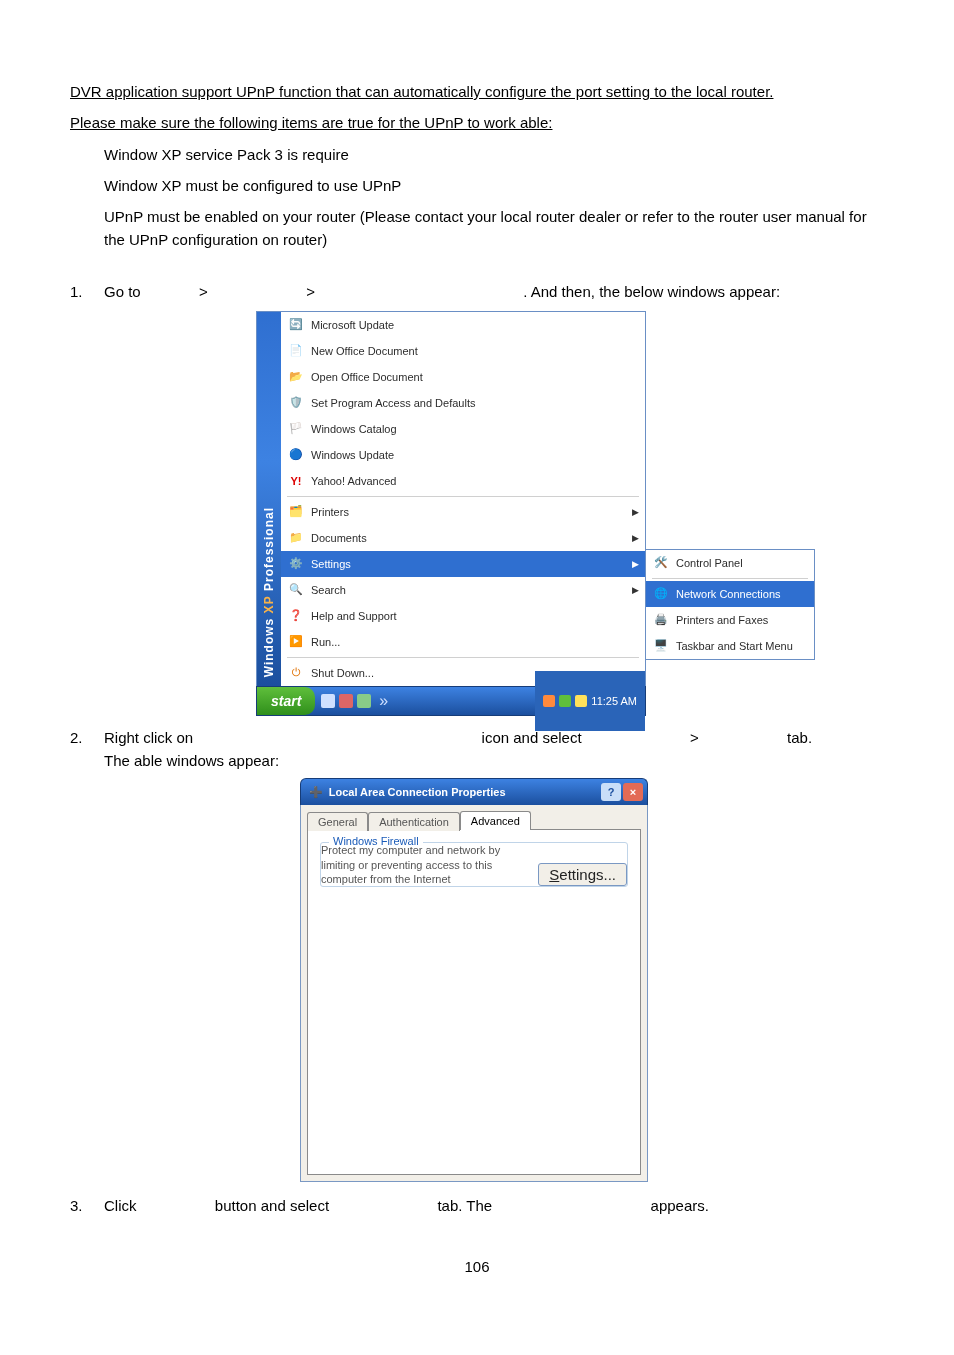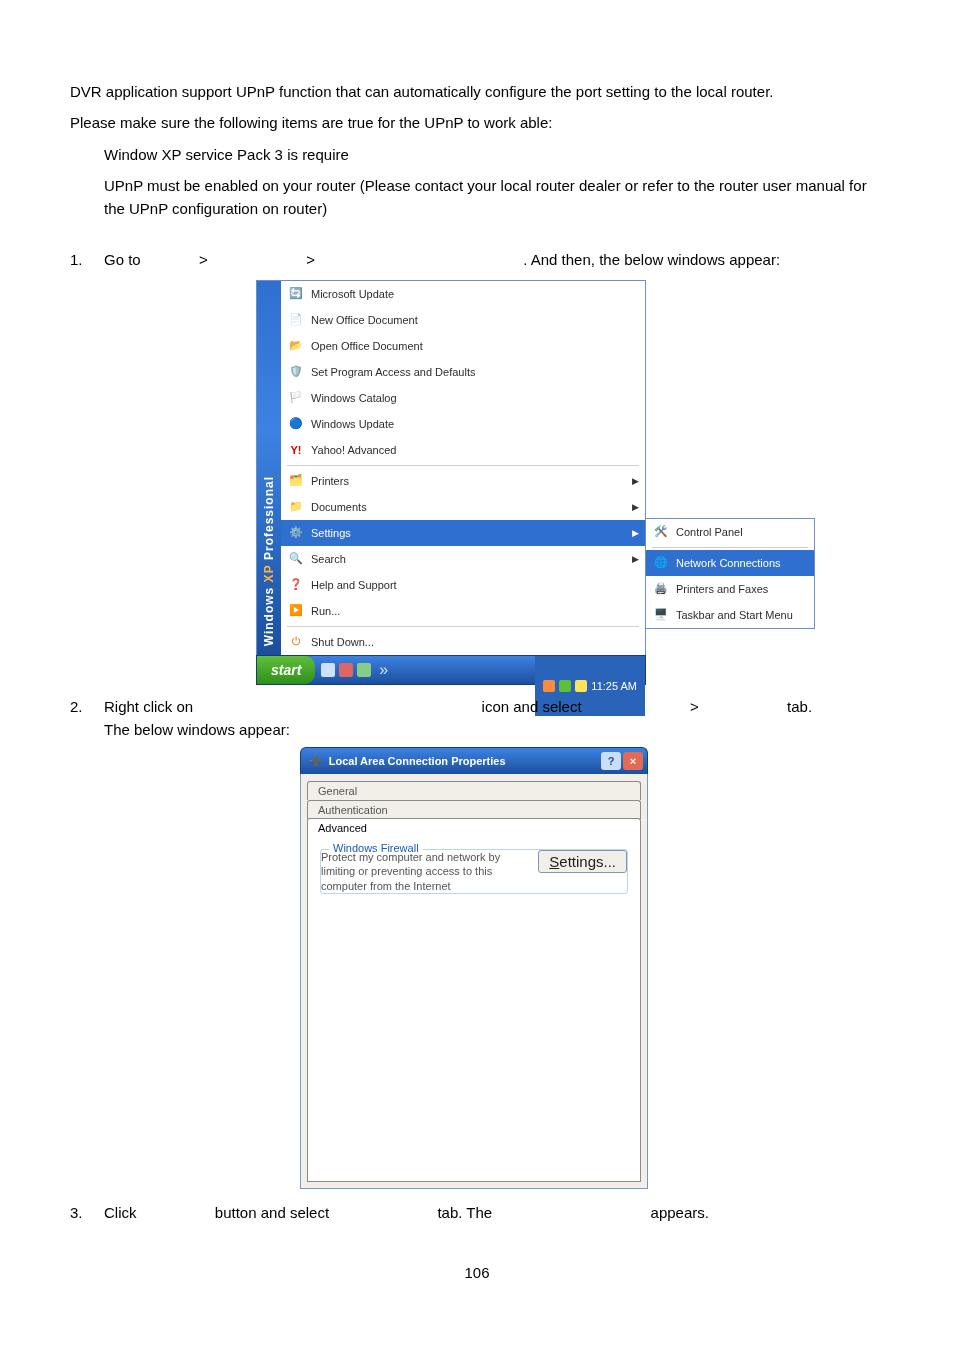--- a/index.html
+++ b/index.html
@@ -10,20 +10,21 @@
     color: #000;
     background: #fff;
     width: 954px;
   }
   .page {
     padding: 80px 70px 40px 70px;
   }
   .para {
     line-height: 1.55;
     margin-bottom: 8px;
+    text-decoration: underline;
   }
   .indentlist {
     margin-left: 34px;
     margin-top: 6px;
   }
   .indentlist .item {
     margin-bottom: 8px;
     line-height: 1.55;
   }
   .num-row {
@@ -103,20 +104,21 @@
     top: -2px;
     width: 168px;
     background: #fff;
     border: 1px solid #6a8fc5;
     color: #2c2c2c;
   }
   .sm-taskbar {
     height: 28px;
     background: linear-gradient(#3d82e2, #1b4f9e);
     display: flex;
+    align-items: center;
     border: 1px solid #163c78;
   }
   .start-btn {
     height: 100%;
     padding: 0 14px;
     background: linear-gradient(#5fbf3b, #2f8f1b);
     color: #fff;
     font-style: italic;
     font-weight: bold;
     font-size: 14px;
@@ -165,21 +167,21 @@
     display: flex; align-items: center; justify-content: center;
     font-weight: bold;
   }
   .dlg-tbtn.close { background: #e36b56; color: #fff; }
   .dlg-body {
     background: #f2efe8;
     border: 1px solid #7a98c3;
     border-top: none;
     padding: 6px;
   }
-  .tabstrip { display: flex; gap: 0; margin-bottom: -1px; flex-direction: column; }
+  .tabstrip { display: flex; gap: 0; margin-bottom: -1px; }
   .tabx {
     padding: 3px 10px;
     background: #f2efe8;
     border: 1px solid #8a8a8a;
     border-bottom: none;
     font-size: 11px;
     color: #555;
     border-radius: 3px 3px 0 0;
     position: relative;
     top: 1px;
@@ -198,21 +200,21 @@
     position: relative;
   }
   .fieldset .legend {
     position: absolute;
     top: -8px; left: 8px;
     background: #fff;
     padding: 0 4px;
     color: #1a5bb8;
     font-size: 11px;
   }
-  .fs-row { display: flex; align-items: flex-start; gap: 17px; }
+  .fs-row { display: flex; align-items: flex-end; gap: 17px; }
   .fs-desc { flex: 1; color: #555; line-height: 1.3; }
   .winbtn {
     padding: 2px 10px;
     border: 1px solid #7a98c3;
     background: #f2efe8;
     border-radius: 3px;
     font-size: 15px;
     color: #222;
   }
   .dlg-footer {
@@ -230,20 +232,21 @@
 </head>
 <body>
 
 <div class="page">
 
   <div class="para">DVR application support UPnP function that can automatically configure the port setting to the local router.</div>
   <div class="para">Please make sure the following items are true for the UPnP to work able:</div>
 
   <div class="indentlist">
     <div class="item">Window XP service Pack 3 is require</div>
+    <div class="item">Window XP must be configured to use UPnP</div>
     <div class="item">UPnP must be enabled on your router (Please contact your local router dealer or refer to the router user manual for the UPnP configuration on router)</div>
   </div>
 
   <div class="num-row">
     <div class="num">1.</div>
     <div class="num-body">
       <span>Go to</span>
       <span class="gap-span" style="width:50px"></span>
       <span>&gt;</span>
       <span class="gap-span" style="width:90px"></span>
@@ -367,21 +370,21 @@
     <div class="num">2.</div>
     <div class="num-body">
       <span>Right click on</span>
       <span class="gap-span" style="width:280px"></span>
       <span>icon and select</span>
       <span class="gap-span" style="width:100px"></span>
       <span>&gt;</span>
       <span class="gap-span" style="width:80px"></span>
       <span>tab.</span>
       <br>
-      <span>The below windows appear:</span>
+      <span>The able windows appear:</span>
     </div>
   </div>
 
   <div class="dialog-wrap">
     <div class="dlg-title">
       <span style="margin-right:6px">➕</span>
       <span class="dlg-title-txt">Local Area Connection Properties</span>
       <div class="dlg-title-btns">
         <div class="dlg-tbtn">?</div>
         <div class="dlg-tbtn close">×</div>

